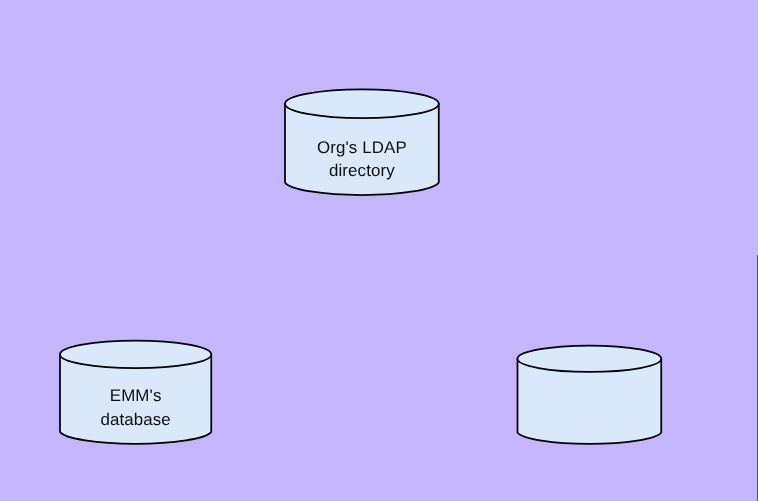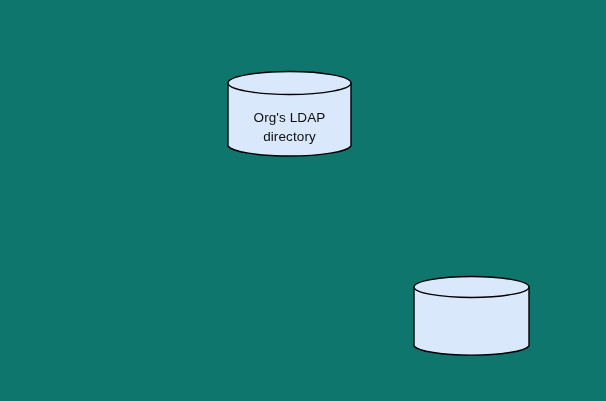--- a/index.html
+++ b/index.html
@@ -39,31 +39,39 @@
     line-height: 19px;
     letter-spacing: 0.1px;
     white-space: pre-line;
     pointer-events: none;
     -webkit-font-smoothing: antialiased;
   }
 </style>
 </head>
 <body style="background: rgb(0, 0, 0);">
 
-<div id="canvas" style="background: #0f766e;">
+<div id="canvas" style="background: #c4b5fd;">
 
   <div class="cylinder" id="node-ldap" style="left: 227px; top: 71px; width: 125px; height: 87px;">
     <svg class="cyl-svg" viewBox="0 0 125 87" preserveAspectRatio="none">
       <path class="cyl-body" d="M 1 12 L 1 75 A 62 11.5 0 0 0 124 75 L 124 12 Z" fill="#dae8fc" stroke="#000000" stroke-width="1.4"></path>
       <ellipse class="cyl-top" cx="62.5" cy="12" rx="61.5" ry="11.5" fill="#dae8fc" stroke="#000000" stroke-width="1.4"></ellipse>
     </svg>
     <div class="cyl-label" style="top: 36.5px; color: rgb(13, 13, 13);">Org's LDAP
 directory</div>
   </div>
 
+  <div class="cylinder" id="node-emm" style="left: 47px; top: 272px; width: 123px; height: 85px;">
+    <svg class="cyl-svg" viewBox="0 0 123 85" preserveAspectRatio="none">
+      <path class="cyl-body" d="M 1 11.5 L 1 73.5 A 61 11 0 0 0 122 73.5 L 122 11.5 Z" fill="#dae8fc" stroke="#000000" stroke-width="1.4"></path>
+      <ellipse class="cyl-top" cx="61.5" cy="11.5" rx="60.5" ry="11" fill="#dae8fc" stroke="#000000" stroke-width="1.4"></ellipse>
+    </svg>
+    <div class="cyl-label" style="top: 35px; color: rgb(13, 13, 13);">EMM's
+database</div>
+  </div>
 
   <div class="cylinder" id="node-google" style="left: 413px; top: 276px; width: 117px; height: 81px;">
     <svg class="cyl-svg" viewBox="0 0 117 81" preserveAspectRatio="none">
       <path class="cyl-body" d="M 1 11 L 1 70 A 58 10.5 0 0 0 116 70 L 116 11 Z" fill="#dae8fc" stroke="#000000" stroke-width="1.4"></path>
       <ellipse class="cyl-top" cx="58.5" cy="11" rx="57.5" ry="10.5" fill="#dae8fc" stroke="#000000" stroke-width="1.4"></ellipse>
     </svg>
   </div>
 
 </div>
 

